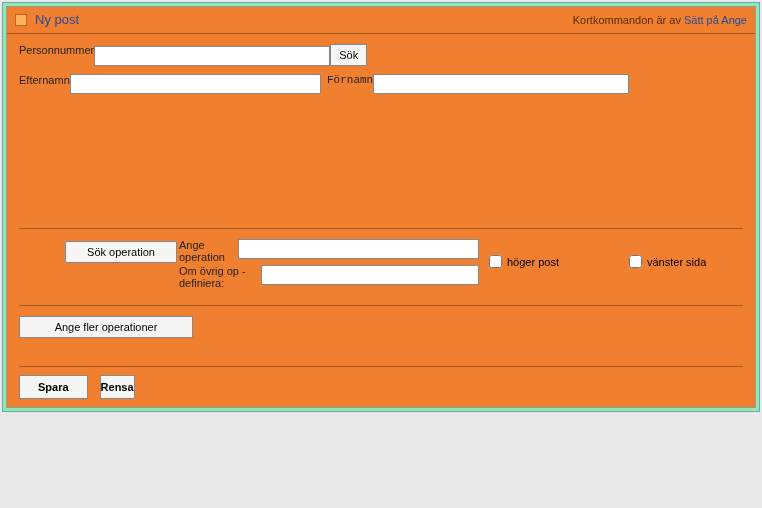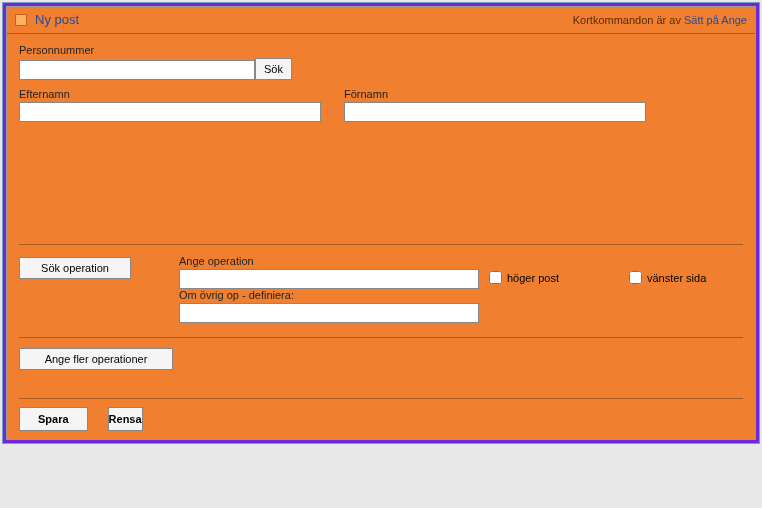--- a/index.html
+++ b/index.html
@@ -6,21 +6,21 @@
     body {
       font-family: Verdana, Arial, sans-serif;
       font-size: 11px;
       background: #e8e8e8;
       width: 762px;
       height: 508px;
       overflow: hidden;
     }
     .outer {
       border: 1px solid #7a9cc4;
-      background: #6d28d9;
+      background: #86efac;
       margin: 2px;
     }
     .panel {
       background: #ed7d31;
       background: #f08030;
       border: 1px solid #999;
       margin: 3px;
     }
     .header-row {
       display: flex;
@@ -64,24 +64,24 @@
     .btn {
       background: #f5f5f5;
       border: 1px solid #888;
       padding: 2px 10px;
       font-family: inherit;
       font-size: 11px;
       cursor: pointer;
       height: 22px;
     }
     .btn-sok { padding: 2px 8px; }
-    .col { display:flex; flex-direction:column; }
-    .two-col { display:flex; gap:23px; margin-bottom:10px; }
+    .col { display:flex; }
+    .two-col { display:flex; gap:6px; margin-bottom:22px; }
     .two-col .col-left { width: 302px; }
-    .two-col .col-right { width: 302px; margin-left:0; }
+    .two-col .col-right { width: 302px; margin-left:0;font-family:Liberation Mono, monospace; }
     .date-row { display:flex; align-items:center; gap:4px; }
     .cal-icon {
       width:16px; height:16px;
       border:1px solid #777;
       background:#fff;
       display:inline-flex;
       flex-direction:column;
       cursor:pointer;
     }
     .cal-icon .top { height:4px; background:#d44; }
@@ -102,28 +102,28 @@
       display:flex;
       align-items:flex-start;
       gap: 10px;
       margin-bottom: 6px;
     }
     .op-left { width: 150px; padding-top:2px; }
     .op-mid { width: 300px; }
     .op-checks { display:flex; gap: 70px; padding-top: 16px; }
     .chk { display:flex; align-items:center; gap:5px; }
     .chk input { width:13px; height:13px; }
-    .btn-wide { width: 112px; }
-    .btn-op { width: 154px; }
+    .btn-wide { width: 112px; margin-left: 46px; }
+    .btn-op { width: 174px; }
     .footer-bar {
       border-top: 1px solid #a55a20;
       margin-top: 28px;
       padding-top: 8px;
       display:flex;
-      gap: 20px;
+      gap: 12px;
     }
     .footer-bar .btn { font-weight:bold; padding:3px 18px; height:24px; }
     .footer-bar .btn.rensa { font-weight:bold; padding:3px 0; }
   </style>
 </head>
 <body>
 
 <div class="outer">
   <div class="panel">
 

